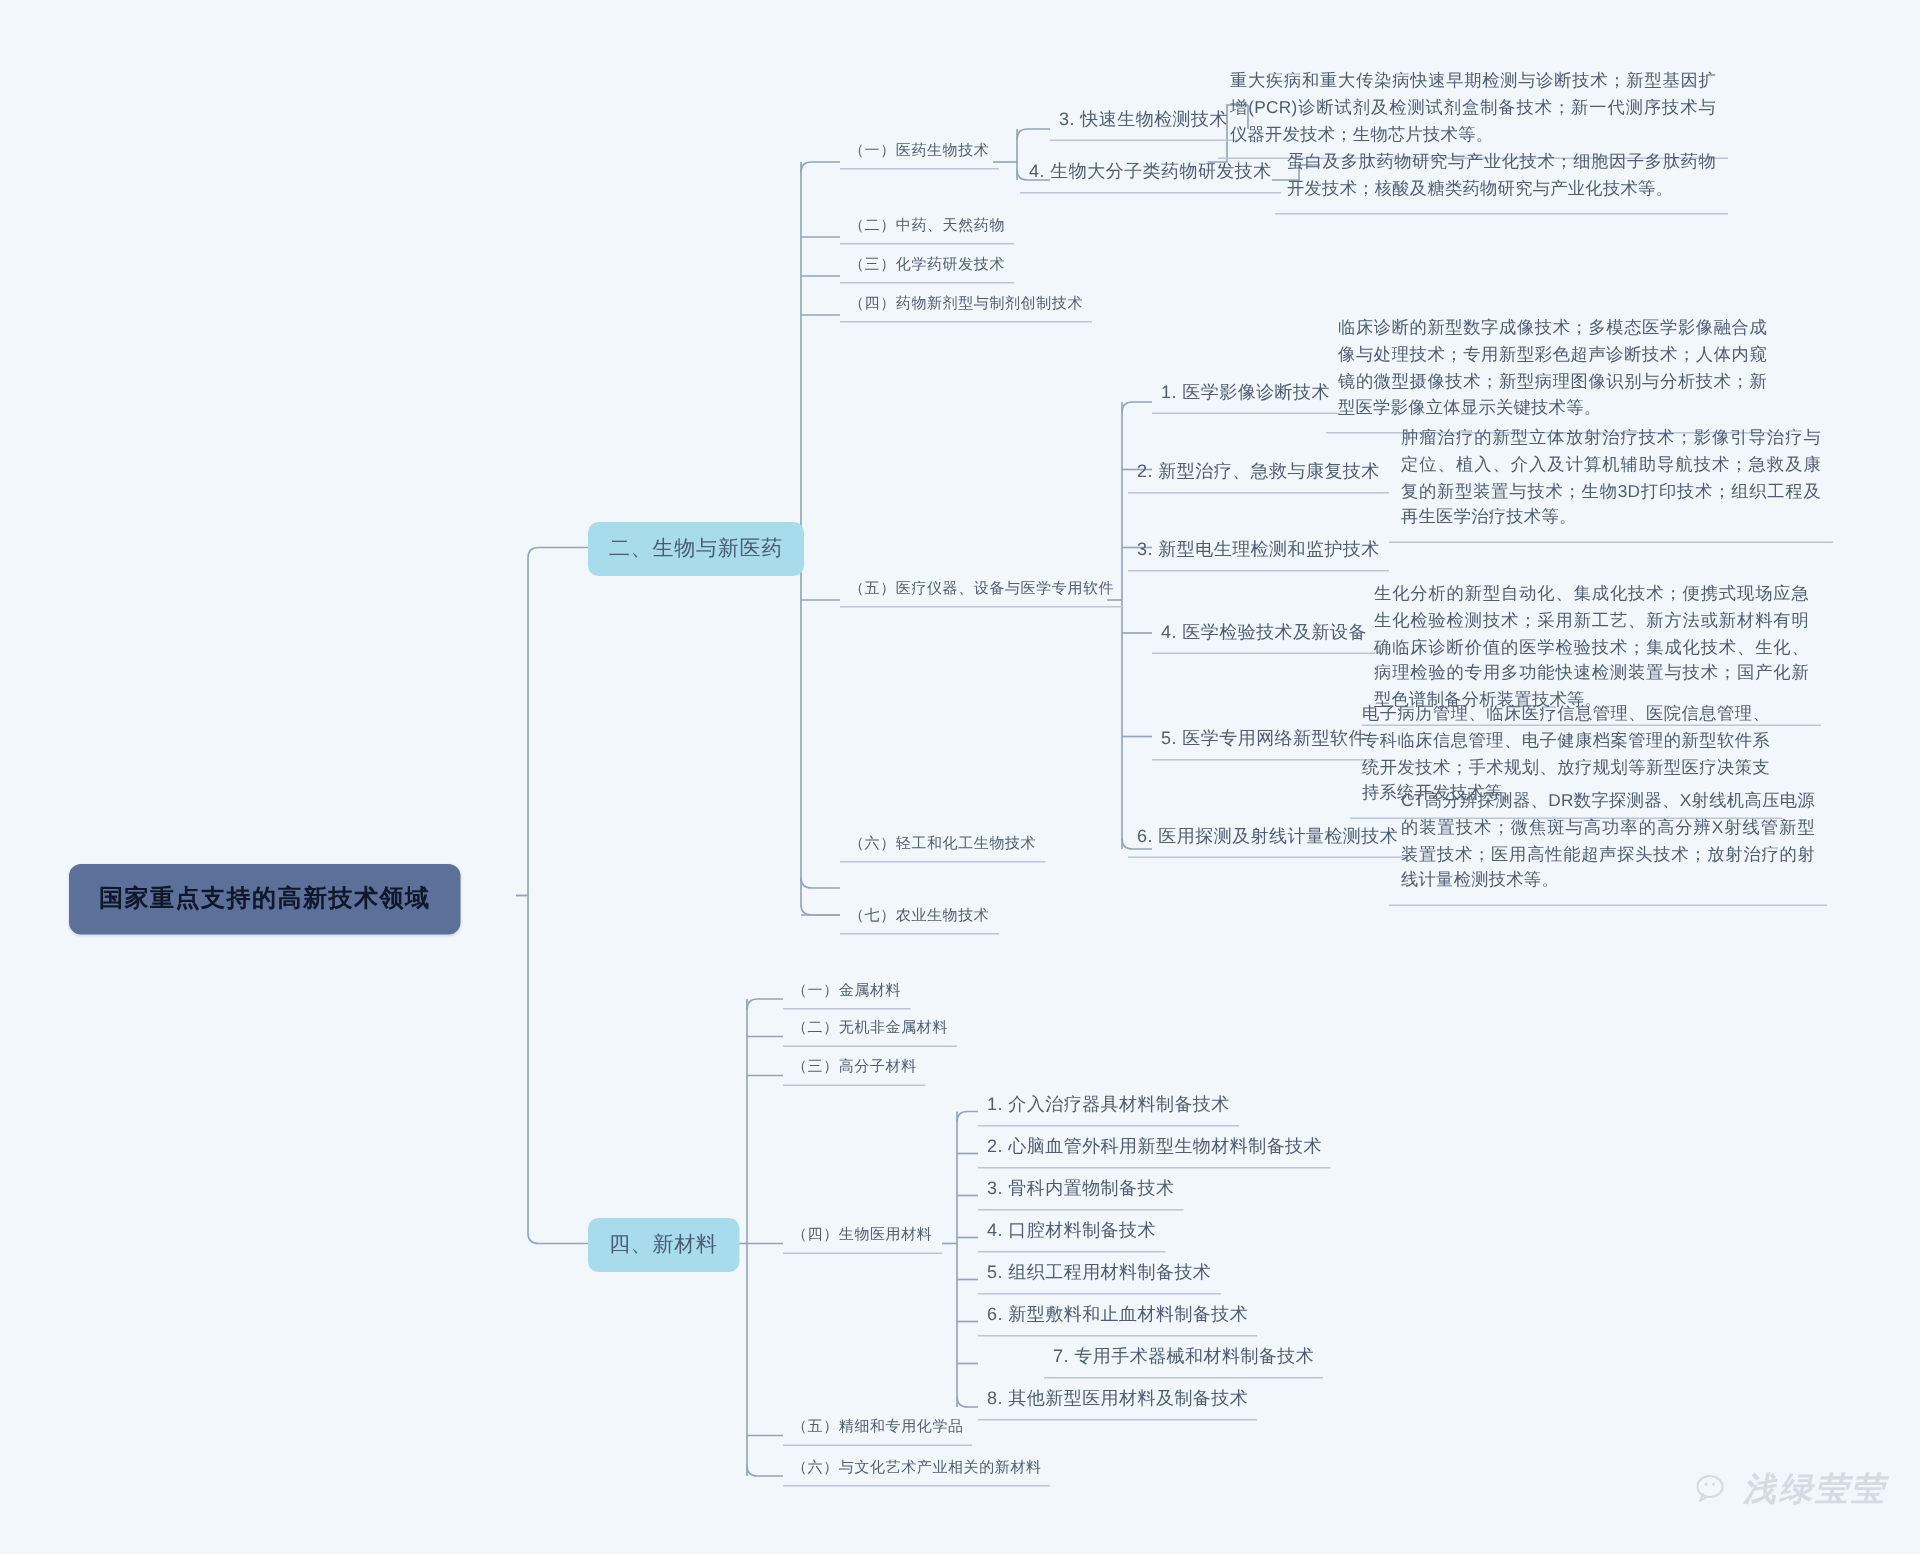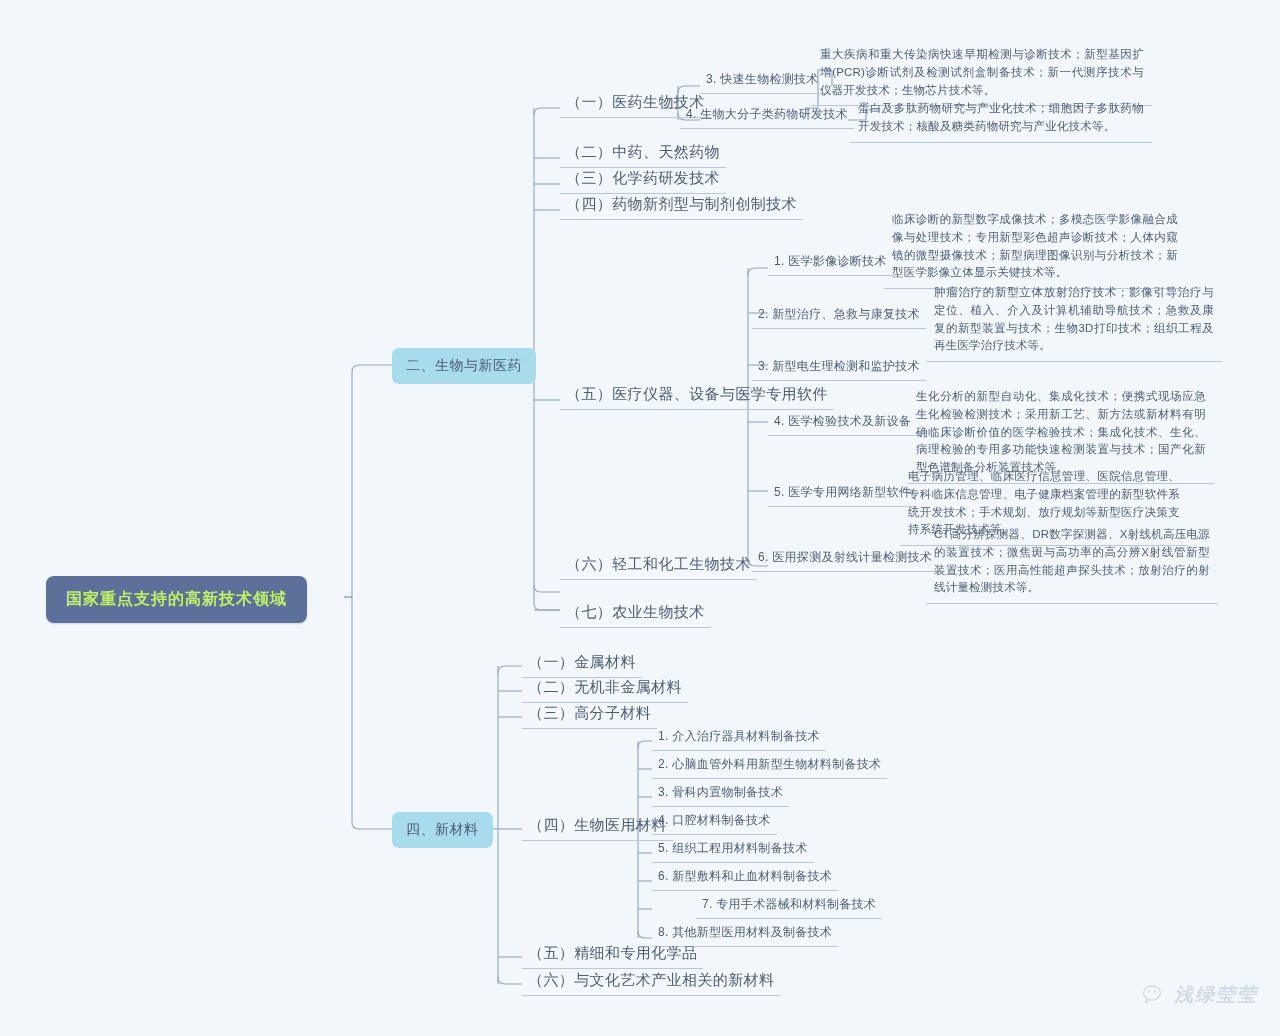--- a/index.html
+++ b/index.html
@@ -30,21 +30,21 @@
   }
 
   .node {
     position: absolute;
     box-sizing: border-box;
   }
 
   
   .root {
     background: #5c709a;
-    color: #bef264;
+    color: #0f172a;
     font-weight: bold;
     font-size: 16px;
     border-radius: 8px;
     padding: 13px 20px;
     letter-spacing: 1px;
     white-space: nowrap;
     box-shadow: 0 1px 2px rgba(60,80,110,0.18);
   }
 
   
@@ -53,21 +53,21 @@
     color: #4b5b72;
     font-size: 14px;
     border-radius: 7px;
     padding: 9px 14px;
     white-space: nowrap;
     letter-spacing: .5px;
   }
 
   
   .lvl3 {
-    font-size: 15px;
+    font-size: 10px;
     color: #4e5d75;
     white-space: nowrap;
     padding: 3px 6px 5px 6px;
     border-bottom: 1px solid #b9c6dd;
     letter-spacing: .4px;
   }
 
   
   .lvl4 {
     font-size: 12px;
@@ -91,21 +91,21 @@
 
   .watermark {
     position: absolute;
     right: 22px;
     bottom: 28px;
     display: flex;
     align-items: center;
     gap: 7px;
     opacity: .35;
     color: #9aa8bb;
-    font-size: 19px;
+    font-size: 22px;
     font-style: italic;
     letter-spacing: 2px;
     font-weight: bold;
   }
   .watermark svg { display:block; }
 </style>
 </head>
 <body>
 
 <div id="canvas">

